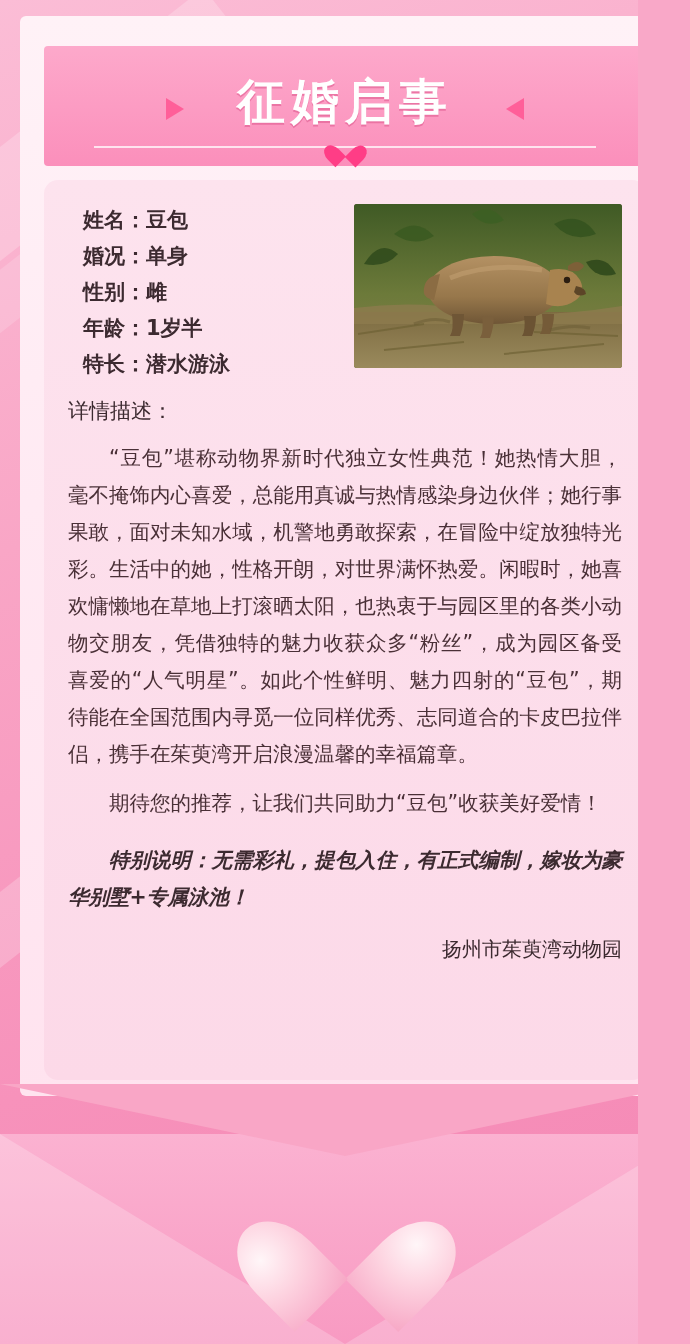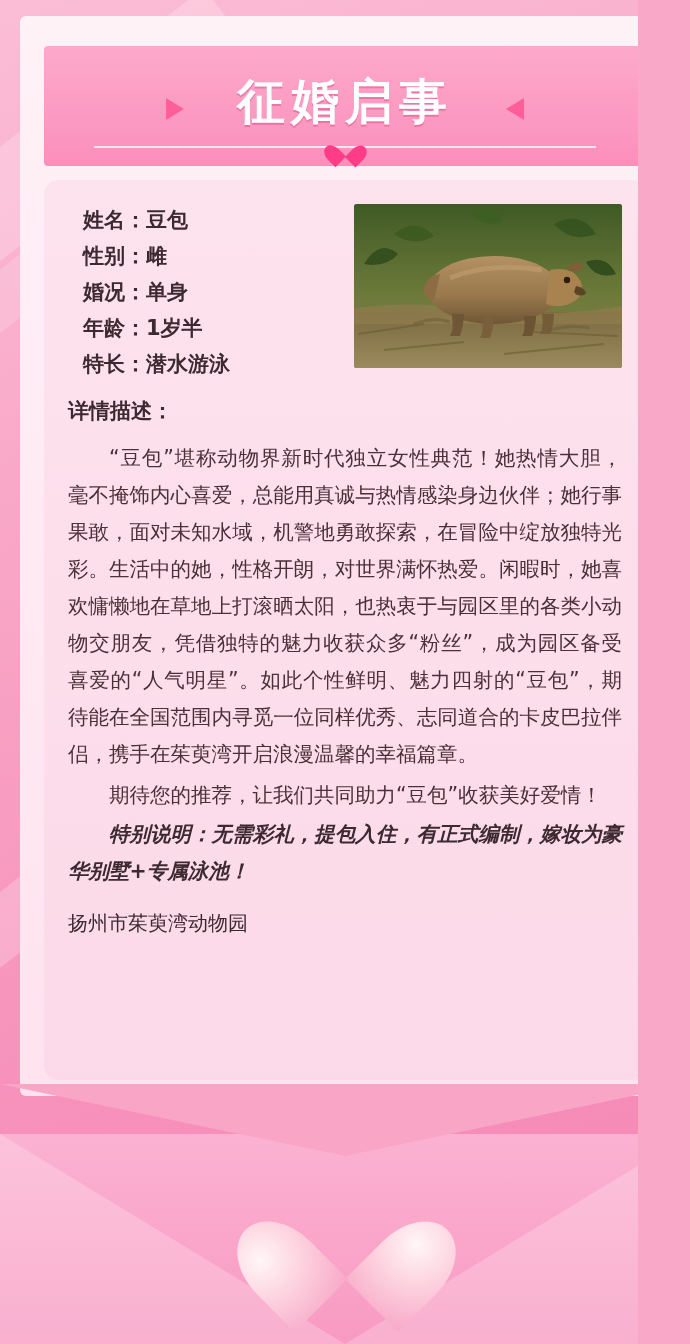--- a/index.html
+++ b/index.html
@@ -163,50 +163,51 @@
   .photo svg { display: block; }
 
   .wide-rows {
     margin-top: 2px;
   }
   .wide-rows .field-row { white-space: normal; }
 
   .detail-title {
     font-family: "DejaVu Sans", sans-serif;
     font-size: 21px;
-    font-weight: bold;
+    font-weight: normal;
     color: #3c2a30;
     margin-top: 12px;
     line-height: 34px;
   }
   .detail-body {
     font-family: "DejaVu Sans", sans-serif;
     font-size: 20.5px;
     color: #4a3037;
     line-height: 37px;
     text-align: justify;
     text-indent: 2em;
     margin-top: 12px;
   }
-  .detail-body.second { margin-top: 4px; }
+  .detail-body.second { margin-top: 12px; }
 
   .special-note {
     font-family: "DejaVu Sans", sans-serif;
     font-size: 20.5px;
     font-weight: bold;
     font-style: italic;
     color: #3c2a30;
     line-height: 37px;
     text-align: justify;
     text-indent: 2em;
-    margin-top: 2px;
+    margin-top: 20px;
   }
 
   .signature {
     margin-top: 18px;
+    text-align: right;
     font-family: "DejaVu Sans", sans-serif;
     font-size: 20px;
     color: #3c2a30;
     line-height: 30px;
   }
 
   
   .envelope {
     position: absolute;
     left: 0;
@@ -285,24 +286,24 @@
   </div>
 
   <div class="card">
 
     <div class="profile">
       <div class="fields">
         <div class="field-row">
           <span class="field-label">姓名：</span><span class="field-value">豆包</span>
         </div>
         <div class="field-row">
+          <span class="field-label">婚况：</span><span class="field-value">单身</span>
+        </div>
+        <div class="field-row">
           <span class="field-label">性别：</span><span class="field-value">雌</span>
-        </div>
-        <div class="field-row">
-          <span class="field-label">婚况：</span><span class="field-value">单身</span>
         </div>
         <div class="field-row">
           <span class="field-label">年龄：</span><span class="field-value">1岁半</span>
         </div>
         <div class="field-row">
           <span class="field-label">特长：</span><span class="field-value">潜水游泳</span>
         </div>
       </div>
 
       <div class="photo">

